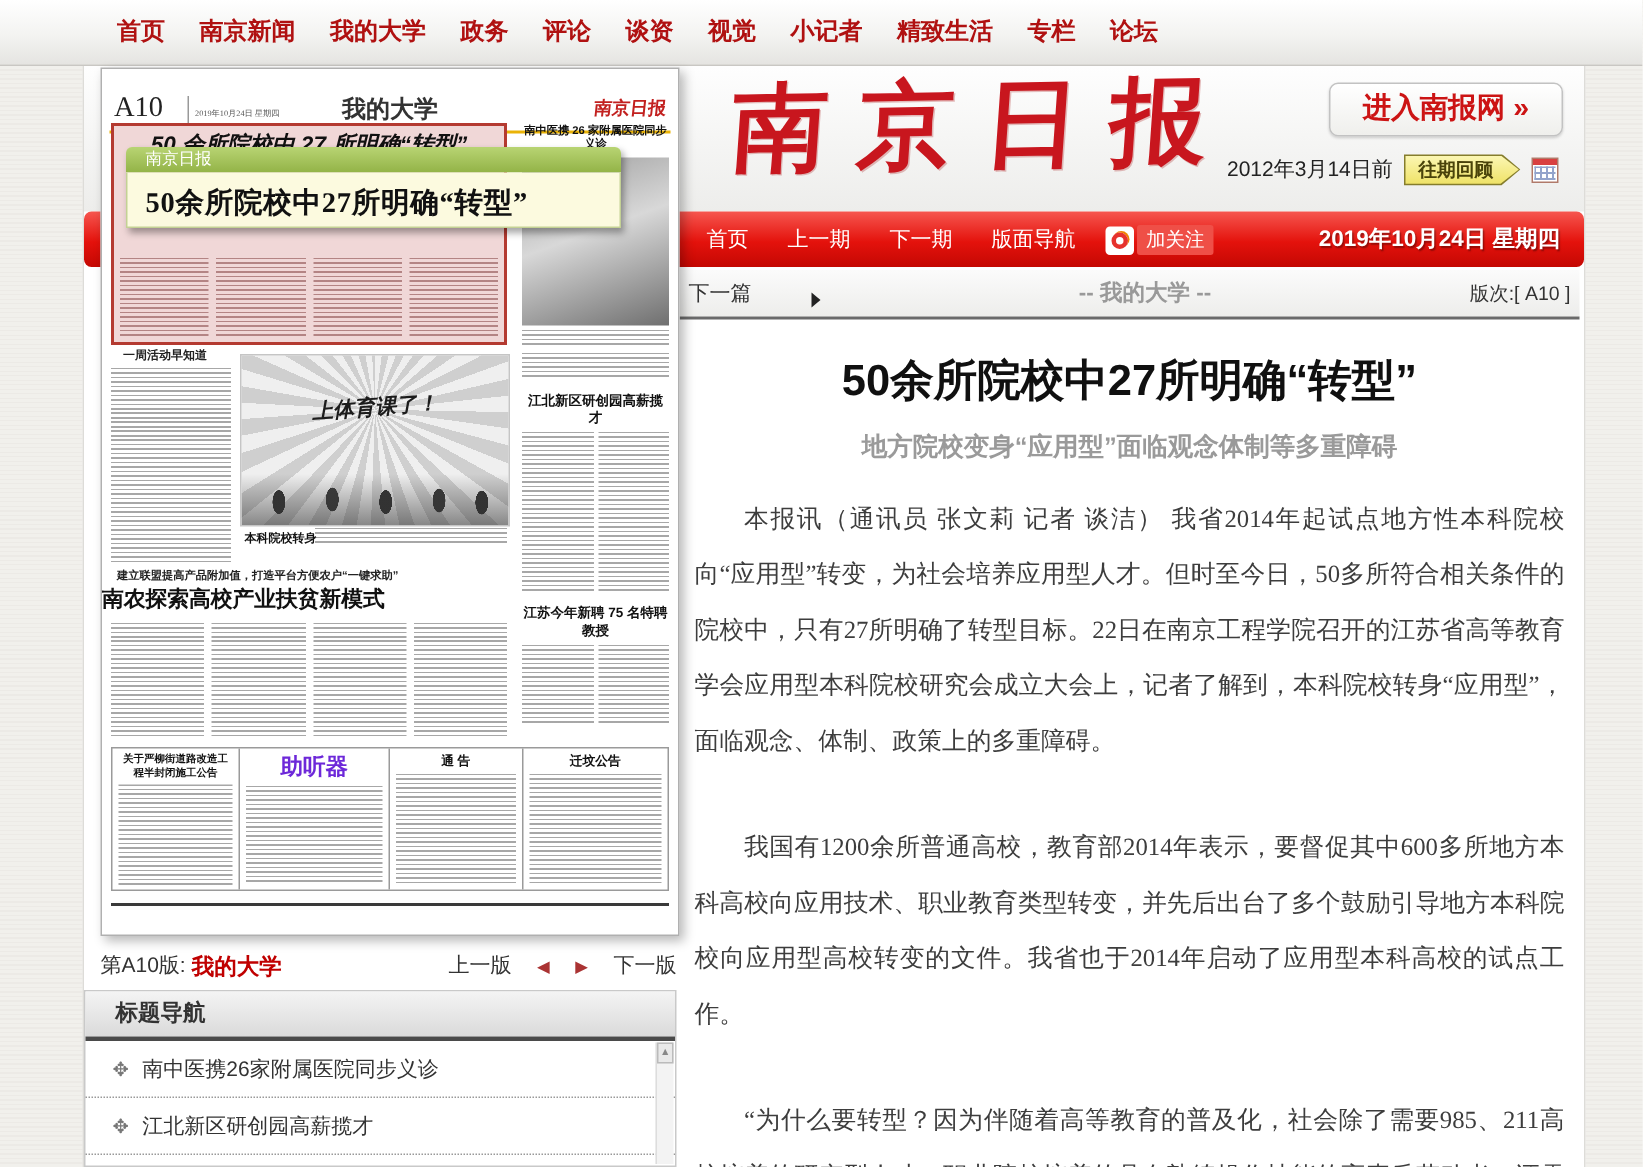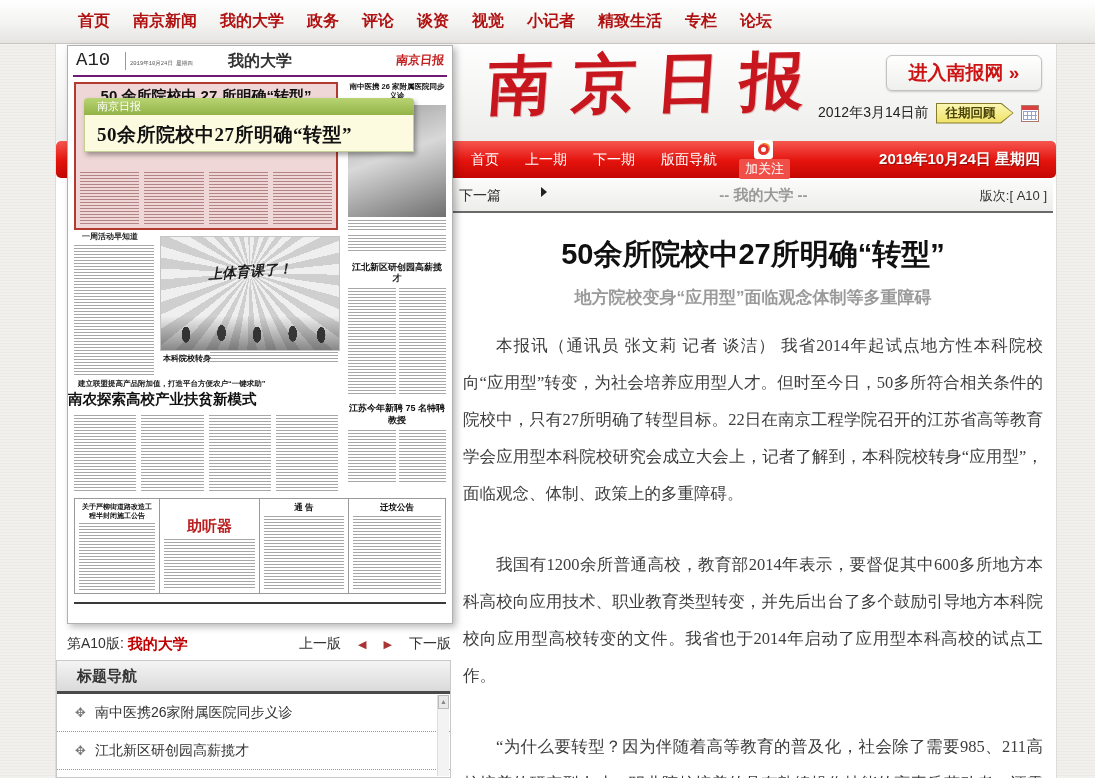--- a/index.html
+++ b/index.html
@@ -47,59 +47,59 @@
     background-image:repeating-linear-gradient(0deg,#93a3cb 0 1px,transparent 1px 4px),
                      repeating-linear-gradient(90deg,#93a3cb 0 1px,transparent 1px 4px);}
   
   .redbar{
     position:absolute;left:0;top:97px;width:1000px;height:37px;border-radius:5px;
     background:linear-gradient(#f6564f,#e4120c 55%,#c40803);
     display:flex;align-items:center;color:#fff;z-index:1;
   }
   .redbar-menu{margin-left:415px;display:flex;gap:26px;}
   .redbar-menu a{color:#fff;font-size:14px;text-decoration:none;cursor:pointer;}
-  .weibo-chip{margin-left:20px;display:flex;align-items:center;cursor:pointer;flex-direction:column;}
+  .weibo-chip{margin-left:20px;display:flex;align-items:flex-end;cursor:pointer;}
   .wb{width:19px;height:19px;background:#fff;border-radius:3px;display:flex;align-items:center;justify-content:center;}
   .wb-eye{width:5px;height:5px;border:3px solid #e6322d;border-radius:50%;box-shadow:1px -1px 0 #f08300;}
   .follow-label{background:#ef4f47;border-radius:2px;padding:1px 6px;font-size:13px;color:#fff;margin-left:2px;}
   .redbar-date{margin-left:auto;margin-right:16px;font-size:15px;font-weight:bold;text-shadow:1px 1px 1px rgba(0,0,0,.35);}
   
   .subheader{
     position:absolute;left:397px;top:136px;width:600px;height:33px;box-sizing:border-box;
     background:linear-gradient(#fbfbfb,#ededeb);border-bottom:2px solid #6a6a6a;
     display:flex;align-items:center;font-size:14px;
   }
-  .next-art{display:flex;align-items:flex-start;color:#333;padding-left:6px;cursor:pointer;gap:33px;}
+  .next-art{display:flex;align-items:flex-end;color:#333;padding-left:6px;cursor:pointer;gap:33px;}
   .tri-right{width:0;height:0;border-left:6px solid #222;border-top:5px solid transparent;border-bottom:5px solid transparent;margin-left:7px;}
   .section-label{flex:1;text-align:center;color:#999;font-weight:bold;font-size:15px;}
   .edition-label{color:#333;font-size:13px;padding-right:6px;}
   .article-col{position:absolute;left:397px;top:171px;width:600px;bottom:0;overflow:hidden;padding:0 10px;box-sizing:border-box;}
   .art-title{margin:22px 0 0;text-align:center;font-size:29px;font-weight:bold;color:#101010;line-height:34px;}
   .art-sub{margin:15px 0 0;text-align:center;font-size:17px;font-weight:bold;color:#9a9a9a;}
   .article-col p{
     margin:34px 0 0;font-size:16.5px;line-height:37px;color:#3d3d3d;text-align:justify;text-indent:2em;
     font-family:"Liberation Serif","DejaVu Serif",serif;
   }
   .article-col p.first{margin-top:18px;}
   
   .paper-box{
     position:absolute;left:11px;top:1px;width:384px;height:577px;background:#fff;
     border:1px solid #b0b0b0;box-shadow:3px 3px 7px rgba(0,0,0,.28);z-index:6;cursor:pointer;
     font-family:"Liberation Serif","DejaVu Serif",serif;
   }
-  .pp-header{position:absolute;left:5px;right:5px;top:0;height:29px;border-bottom:2px solid #701a75;font-family:Liberation Mono, monospace;}
+  .pp-header{position:absolute;left:5px;right:5px;top:12px;height:29px;border-bottom:2px solid #eab308;}
   .pp-code{position:absolute;left:3px;top:3px;font-size:19px;color:#222;}
   .pp-meta{position:absolute;left:52px;top:6px;border-left:1px solid #999;padding-left:4px;}
   .pp-meta .d1{font-size:5.5px;color:#555;white-space:nowrap;}
   .pp-meta .d2{width:58px;height:4px;margin-top:2px;}
   .pp-section{position:absolute;left:0;right:0;top:5px;text-align:center;font-size:16px;font-weight:bold;color:#333;}
   .pp-logo-mini{position:absolute;right:3px;top:6px;font-size:12px;font-weight:bold;color:#c2201f;transform:skewX(-6deg);}
   .ft{background-image:repeating-linear-gradient(180deg,rgba(80,80,80,.5) 0 1px,transparent 1px 3px);}
   .ftp{background-image:repeating-linear-gradient(180deg,rgba(120,50,50,.5) 0 1px,transparent 1px 3px);}
-  .pp-highlight{position:absolute;left:6px;top:36px;width:264px;height:148px;background:#f0d7d7;border:2px solid #b43a31;box-sizing:border-box;}
+  .pp-highlight{position:absolute;left:6px;top:36px;width:264px;height:148px;background:#f0d7d7;border:2px solid #b43a31;box-sizing:border-box;font-style:italic;}
   .pp-h1{margin:3px 2px 0;text-align:center;font-size:15px;font-weight:bold;color:#111;
          font-family:"Liberation Sans","DejaVu Sans",sans-serif;white-space:nowrap;}
   .pp-hl-cols{position:absolute;left:4px;right:4px;top:88px;bottom:4px;display:flex;gap:5px;}
   .pp-hl-cols div{flex:1;}
   .pp-tooltip{position:absolute;left:16px;top:52px;width:330px;z-index:9;box-shadow:2px 3px 5px rgba(0,0,0,.35);border-radius:4px 4px 0 0;}
   .tt-head{height:17px;background:linear-gradient(#b8d473,#93b347);border-radius:4px 4px 0 0;color:#fff;
            font-size:11px;line-height:17px;padding-left:13px;font-family:"Liberation Sans",sans-serif;}
   .tt-body{height:37px;background:#fcfadf;border:1px solid #c3d194;border-top:0;box-sizing:border-box;
            font-size:19px;font-weight:bold;color:#111;padding:7px 0 0 12px;letter-spacing:.5px;}
   .pp-rightcol{position:absolute;left:280px;top:36px;width:98px;}
@@ -128,21 +128,21 @@
   .pp-capft{position:absolute;left:142px;top:306px;width:128px;height:12px;}
   .pp-subhead{position:absolute;left:10px;top:333px;font-size:7.5px;font-weight:bold;color:#222;
               font-family:"Liberation Sans",sans-serif;}
   .pp-midhead{position:absolute;left:0;width:272px;top:344px;text-align:left;font-size:14.5px;font-weight:bold;color:#111;}
   .pp-4col{position:absolute;left:6px;top:369px;width:264px;height:76px;display:flex;gap:5px;}
   .pp-4col div{flex:1;}
   .pp-ads{position:absolute;left:6px;top:452px;width:372px;height:96px;display:flex;border:1px solid #9a9a9a;box-sizing:border-box;}
   .ad{border-right:1px solid #9a9a9a;padding:3px 4px;box-sizing:border-box;display:flex;flex-direction:column;}
   .ad:last-child{border-right:none;}
   .ad .t-sm{font-size:7px;font-weight:bold;text-align:center;color:#111;font-family:"Liberation Sans",sans-serif;line-height:1.3;}
-  .ad .t-lg{font-size:15px;font-weight:bold;text-align:center;color:#b91c1c;margin-top:15px;}
+  .ad .t-lg{font-size:15px;font-weight:bold;text-align:center;color:#6d28d9;}
   .ad .body{flex:1;margin-top:3px;}
   .pp-bottomline{position:absolute;left:6px;right:6px;top:556px;border-top:2px solid #3a3a3a;}
   
   .pagenav{position:absolute;left:11px;top:588px;width:384px;height:24px;display:flex;align-items:center;font-size:14px;color:#333;}
   .pagenav .sec{color:#c00000;font-weight:bold;font-size:15px;margin-left:4px;cursor:pointer;}
   .pagenav .right{margin-left:auto;display:flex;align-items:center;gap:17px;}
   .pagenav .arrow{color:#a33;font-size:11px;}
   .pagenav .nav-link{cursor:pointer;color:#333;}
   
   .titlenav{position:absolute;left:0;top:616px;width:395px;height:118px;border:1px solid #c9c9c9;background:#fff;box-sizing:border-box;}

